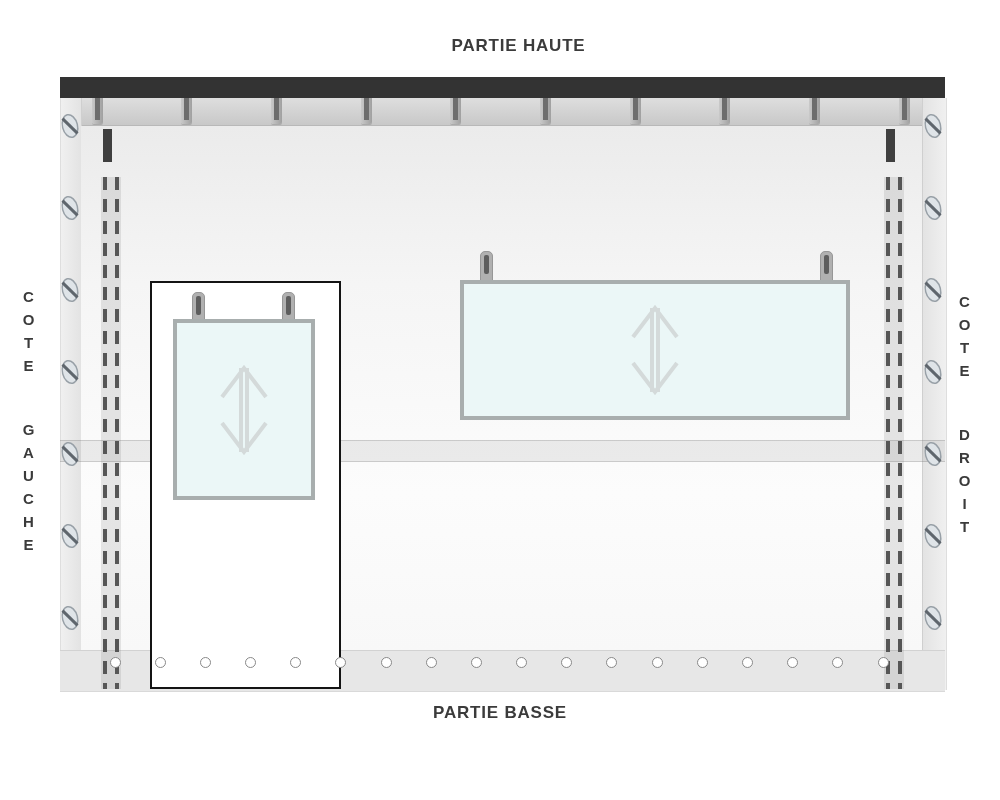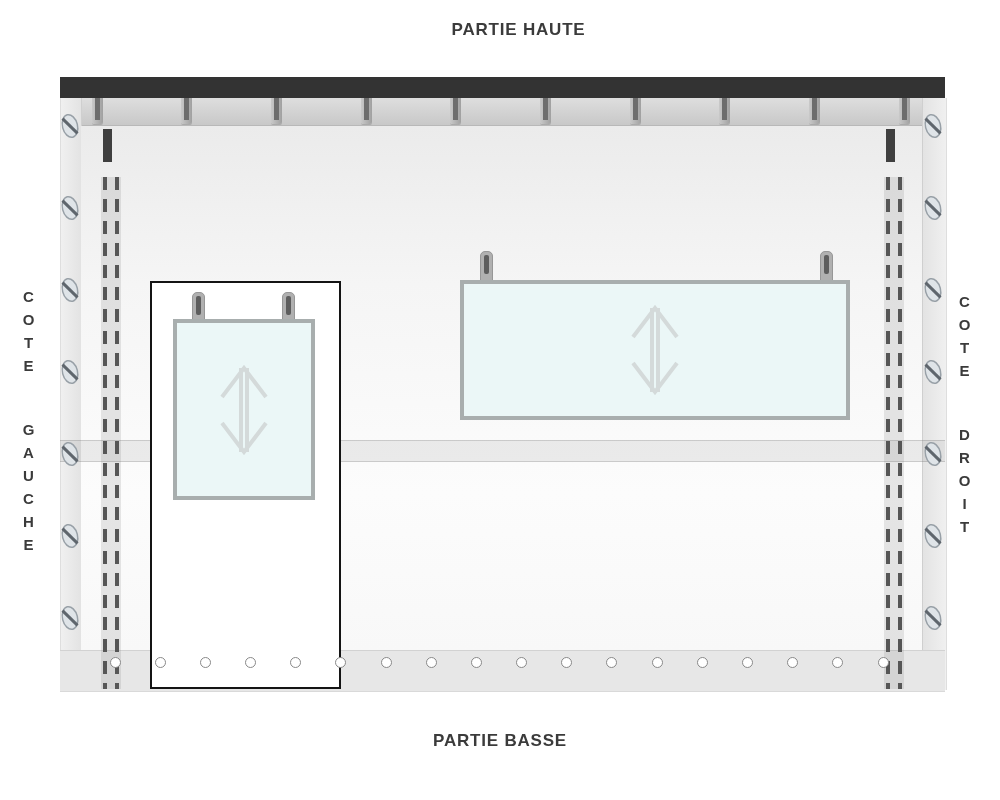--- a/index.html
+++ b/index.html
@@ -1,21 +1,21 @@
 <!DOCTYPE html>
 <html><head>
 <meta charset="utf-8">
 <style>
   html,body{margin:0;padding:0;background:#fff;}
   .canvas{position:relative;width:1000px;height:800px;background:#fff;overflow:hidden;
           font-family:"Liberation Sans",sans-serif;}
   .title{position:absolute;left:0;right:0;text-align:center;font-weight:700;
          font-size:17px;letter-spacing:.8px;color:#3b3b3b;}
-  .title.top{top:20px;padding-left:37px;}
-  .title.bottom{top:731px;}
+  .title.top{top:36px;padding-left:37px;}
+  .title.bottom{top:703px;}
   .side-label{position:absolute;font-weight:700;font-size:15px;color:#3b3b3b;line-height:1;
               writing-mode:vertical-lr;text-orientation:upright;letter-spacing:6px;word-spacing:18px;}
   .side-label.left{left:21px;top:288px;}
   .side-label.right{left:957px;top:293px;}
 
   
   .rail{position:absolute;left:60px;top:77px;width:885px;height:21px;background:#333;z-index:6;}
   .topband{position:absolute;left:60px;top:98px;width:885px;height:27px;
            background:linear-gradient(180deg,#dedede,#c8c8c8);border-bottom:1px solid #b8b8b8;z-index:1;}
   .strip{position:absolute;top:98px;height:592px;z-index:1;}

